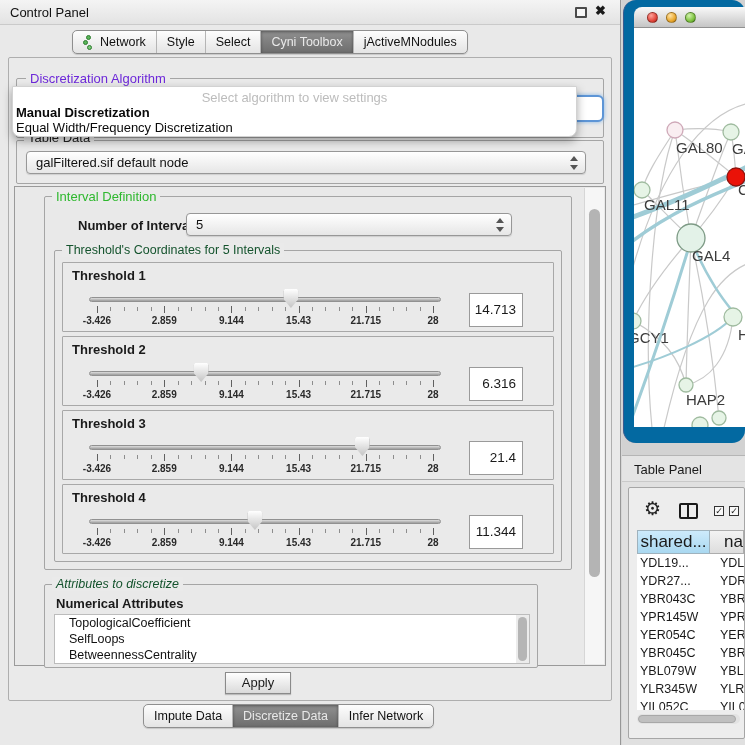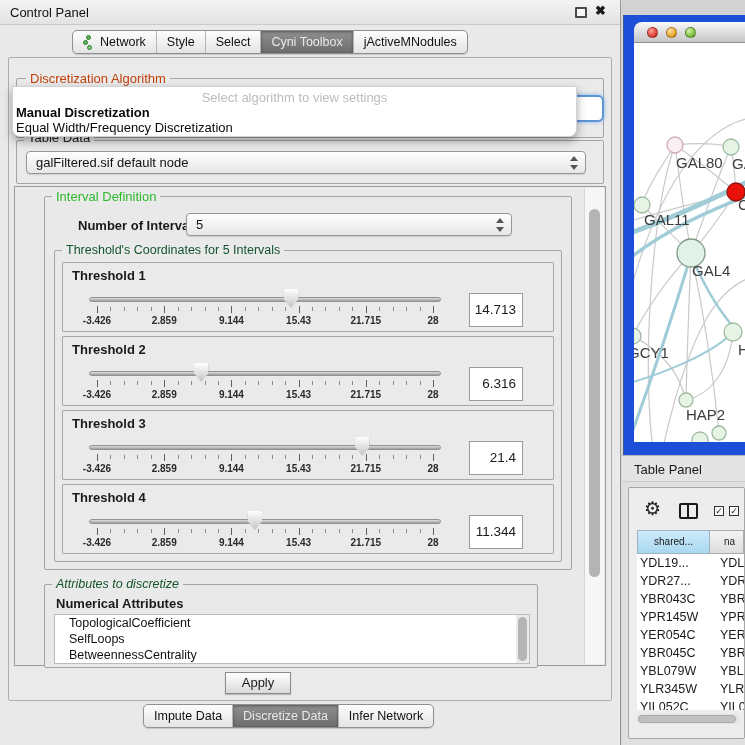--- a/index.html
+++ b/index.html
@@ -43,21 +43,21 @@
 
   .content-frame { position:absolute; left:8px; top:57px; width:604px; height:644px;
     border:1px solid #aeaeae; border-radius:2px; background:#eaeaea; }
 
   
   .group { position:absolute; border:1px solid #a5a5a5; border-radius:2px; }
   .group-title { position:absolute; font-size:13px; background:#eaeaea; padding:0 4px; white-space:nowrap; }
   .gt-green { color:#2eb82e; }
   .gt-blue  { color:#14532d; font-size:12.5px; }
   .gt-plain { color:#222; }
-  .gt-faded { color:#c2410c; }
+  .gt-faded { color:#6d28d9; }
 
   
   .combo { position:absolute; height:23px; border:1px solid #979797; border-radius:4px;
     background:linear-gradient(#ffffff,#e6e6e6); font-size:13px; line-height:21px;
     padding-left:9px; color:#111; box-shadow:0 1px 1px rgba(0,0,0,.12); }
   .spin { position:absolute; right:7px; top:3px; width:9px; height:16px; }
   .spin::before, .spin::after { content:""; position:absolute; left:1px;
     border-left:4px solid transparent; border-right:4px solid transparent; }
   .spin::before { top:1px; border-bottom:5px solid #555; }
   .spin::after { bottom:1px; border-top:5px solid #555; }
@@ -113,22 +113,22 @@
   .attr-scroll .thumb { position:absolute; left:2px; right:2px; top:2px; bottom:2px;
     background:#b5b5b5; border-radius:5px; }
 
   .apply-btn { position:absolute; left:225px; top:672px; width:66px; height:22px;
     border:1px solid #8a8a8a; border-radius:0; background:linear-gradient(#fefefe,#dadada);
     font-size:13px; text-align:center; line-height:20px; box-shadow:0 1px 1px rgba(0,0,0,.2); }
 
   
   #right-pane { position:absolute; left:622px; top:0; width:123px; height:745px; background:#d2d2d2; }
 
-  .net-window { position:absolute; left:1px; top:15px; width:122px; height:443px;
-    background:#1d4ed8; border-left:1px solid #3a5a8f; }
+  .net-window { position:absolute; left:1px; top:0; width:122px; height:443px;
+    background:#0369a1; border-left:1px solid #3a5a8f;border-radius:13px; }
   .net-titlebar { position:absolute; left:10px; top:7px; right:0; height:21px;
     background:linear-gradient(#f9f9f9,#c5c5c5); border-top-left-radius:8px;
     border-bottom:1px solid #909090; }
   .light { position:absolute; top:5px; width:11px; height:11px; border-radius:50%;
     border:1px solid rgba(0,0,0,.3); }
   .light.red    { left:13px; background:radial-gradient(circle at 35% 30%, #ffa39a, #e2473c 60%, #ad2318); }
   .light.yellow { left:32px; background:radial-gradient(circle at 35% 30%, #ffe3a6, #eaa930 60%, #bc7d10); }
   .light.green  { left:51px; background:radial-gradient(circle at 35% 30%, #d2f2ae, #7fc441 60%, #4e8d1e); }
   .net-canvas { position:absolute; left:10px; top:28px; right:0; height:399px;
     background:#fff; overflow:hidden; }
@@ -146,21 +146,21 @@
     border:2px solid #1a1a1a; border-radius:2px; }
   .colview-icon::before { content:""; position:absolute; left:6px; top:0; bottom:0;
     width:2px; background:#1a1a1a; }
   .cb-icon { position:absolute; top:18px; width:10px; height:10px; border:1.5px solid #333;
     font-size:9px; line-height:8px; color:#222; text-align:center; background:#f8f8f8; }
   .cb-icon::before { content:"✓"; }
   .cb-icon.cb1 { left:85px; } .cb-icon.cb2 { left:100px; }
 
   .tp-table { position:absolute; left:8px; top:42px; right:0; height:180px; background:#fff; overflow:hidden; }
   .tp-header { display:flex; height:24px; }
-  .th-cell { font-size:10px; line-height:22px; border:1px solid #9fb2bd; }
+  .th-cell { font-size:17px; line-height:22px; border:1px solid #9fb2bd; }
   .th-shared { width:73px; text-align:center; background:linear-gradient(#cdeafb,#a9d8f0); }
   .th-name { flex:1; text-align:left; padding-left:14px; border-left:none;
     background:linear-gradient(#f3f3f3,#dddddd); border-color:#adadad; }
   .tp-row { display:flex; height:18px; font-size:12.5px; line-height:18px; }
   .td1 { width:73px; padding-left:3px; white-space:nowrap; overflow:hidden; }
   .td2 { flex:1; padding-left:10px; white-space:nowrap; overflow:hidden; }
   .hscroll { position:absolute; left:8px; top:226px; width:103px; height:10px;
     background:#e3e3e3; border-radius:5px; }
   .hscroll .thumb { position:absolute; left:1px; top:1px; width:95%; height:8px;
     background:#c0c0c0; border-radius:4px; border:1px solid #a8a8a8; }

